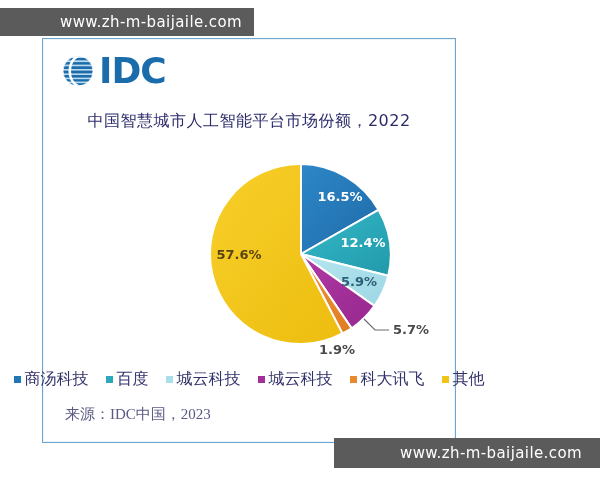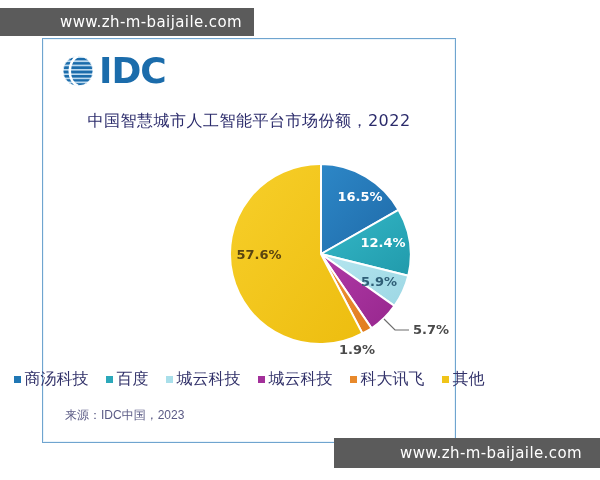--- a/index.html
+++ b/index.html
@@ -87,21 +87,20 @@
     letter-spacing: 0.5px;
   }
 
   
   #pie-figure {
     position: absolute;
     left: 0;
     top: 108px;
     width: 515px;
     height: 215px;
-    padding-left: 20px;
   }
   #pie-svg { display: block; margin: 0 auto; }
 
   .slice-label {
     font-family: "DejaVu Sans", sans-serif;
     font-size: 13px;
     font-weight: bold;
   }
   .slice-label-light { fill: #ffffff; }
   .slice-label-dark  { fill: #5a4510; }
@@ -140,23 +139,23 @@
     color: #32326a;
     font-family: "DejaVu Sans", sans-serif;
     white-space: nowrap;
   }
 
   
   #source-note {
     position: absolute;
     left: 22px;
     bottom: 18px;
-    font-size: 12px;
+    font-size: 15px;
     color: #5a5a85;
-    font-family: Liberation Sans, sans-serif;
+    font-family: Liberation Serif, serif;
     margin-top: 16px;
   }
 </style>
 </head>
 <body>
 
 <div id="watermark-top" class="watermark">www.zh-m-baijaile.com</div>
 
 <div id="report-card">
 

